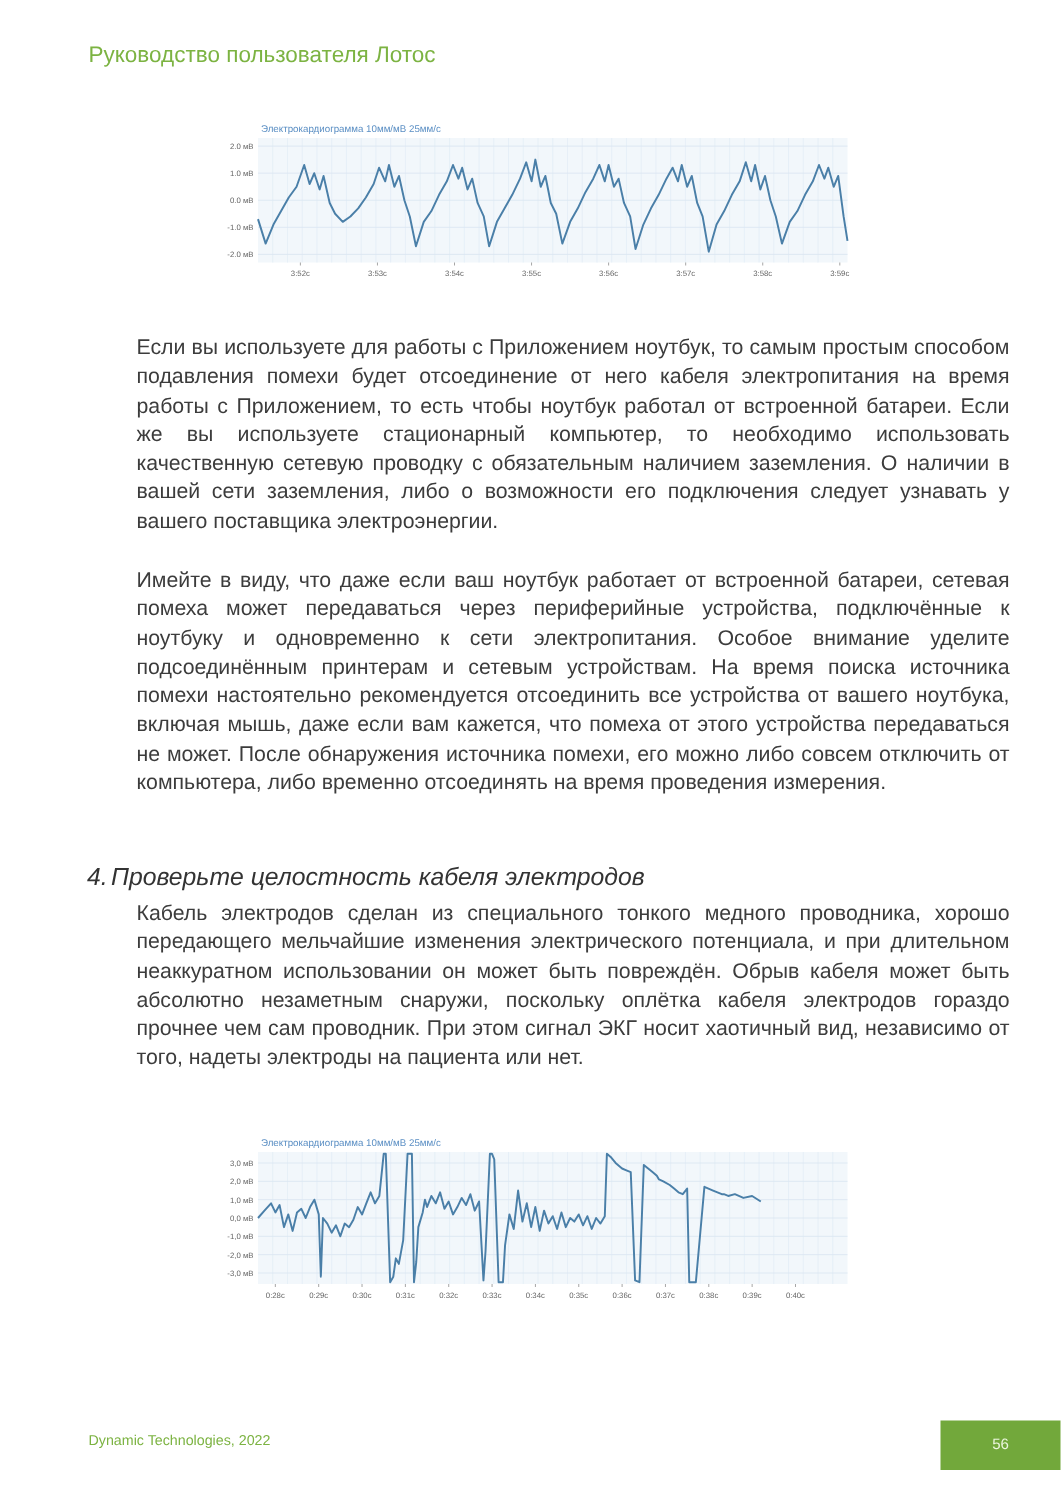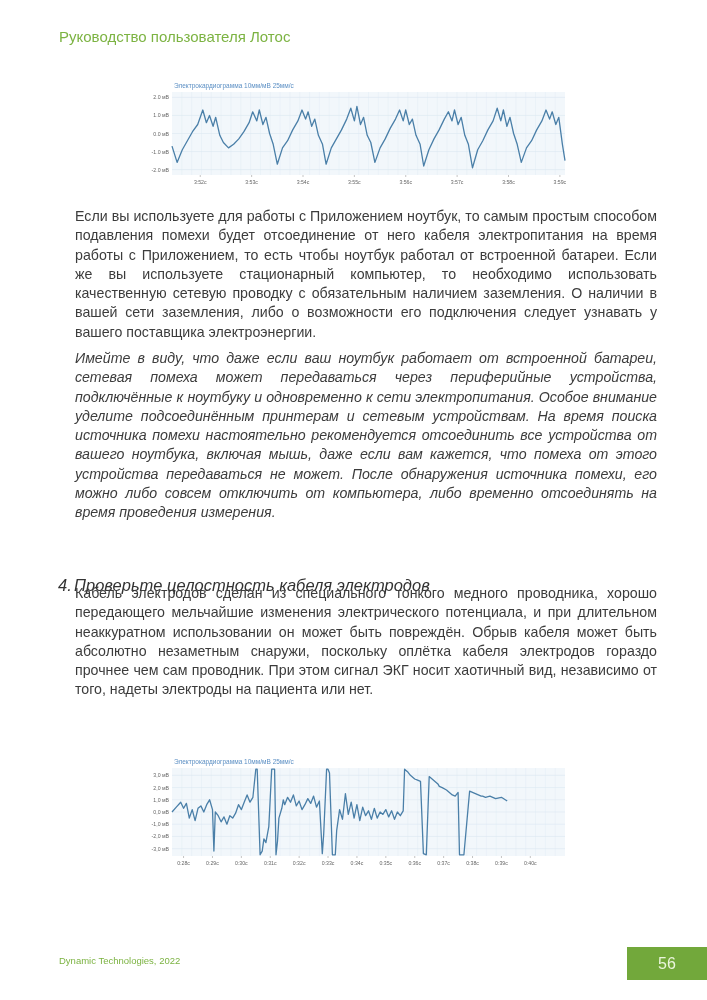--- a/index.html
+++ b/index.html
@@ -2,29 +2,29 @@
 <html><head>
 <meta charset="utf-8">
 <style>
   html, body { margin: 0; padding: 0; background: #ffffff; }
   body { width: 707px; height: 1000px; position: relative; overflow: hidden;
          font-family: "Liberation Sans", "DejaVu Sans", sans-serif; color: #3a3a3a; }
   .header-title { position: absolute; left: 59px; top: 28px; font-size: 15px; color: #7cb342; }
   .chart { position: absolute; background: #ffffff; }
   .chart svg { display: block; }
   .para { position: absolute; left: 75px; width: 582px; font-size: 14.2px; line-height: 19.3px;
-          text-align: justify; color: #3c3c3c; margin: 0; }
+          text-align: justify; color: #3c3c3c; margin: 16px; }
   .para-1 { top: 207px; }
-  .para-2 { top: 349px; font-style: italic; }
+  .para-2 { top: 362px; }
   .para-3 { top: 584px; }
   .section-heading { position: absolute; left: 58px; top: 576px; font-size: 16.5px; color: #333; font-style: italic; }
   .section-heading .num { display: inline-block; width: 16px; }
   .footer-text { position: absolute; left: 59px; top: 955px; font-size: 9.5px; color: #7cb342; }
   .page-num-box { position: absolute; left: 627px; top: 947px; width: 80px; height: 33px;
-                  background: #72a83b; color: #eaf5dc; font-size: 16px; text-align: center; line-height: 33px; }
+                  background: #72a83b; color: #eaf5dc; font-size: 10px; text-align: center; line-height: 33px; }
 </style>
 </head>
 <body>
 
 <div class="header-title">Руководство пользователя Лотос</div>
 
 <div class="chart" id="chart-1" style="left:140px; top:82px; width:430px; height:110px;">
   <svg width="430" height="110">
       <text x="34" y="6" font-size="6.5" fill="#5b8fc4" font-family="Liberation Sans, sans-serif">Электрокардиограмма 10мм/мВ 25мм/с</text>
       <rect x="32" y="10" width="393" height="83" fill="#f2f7fb"></rect>

